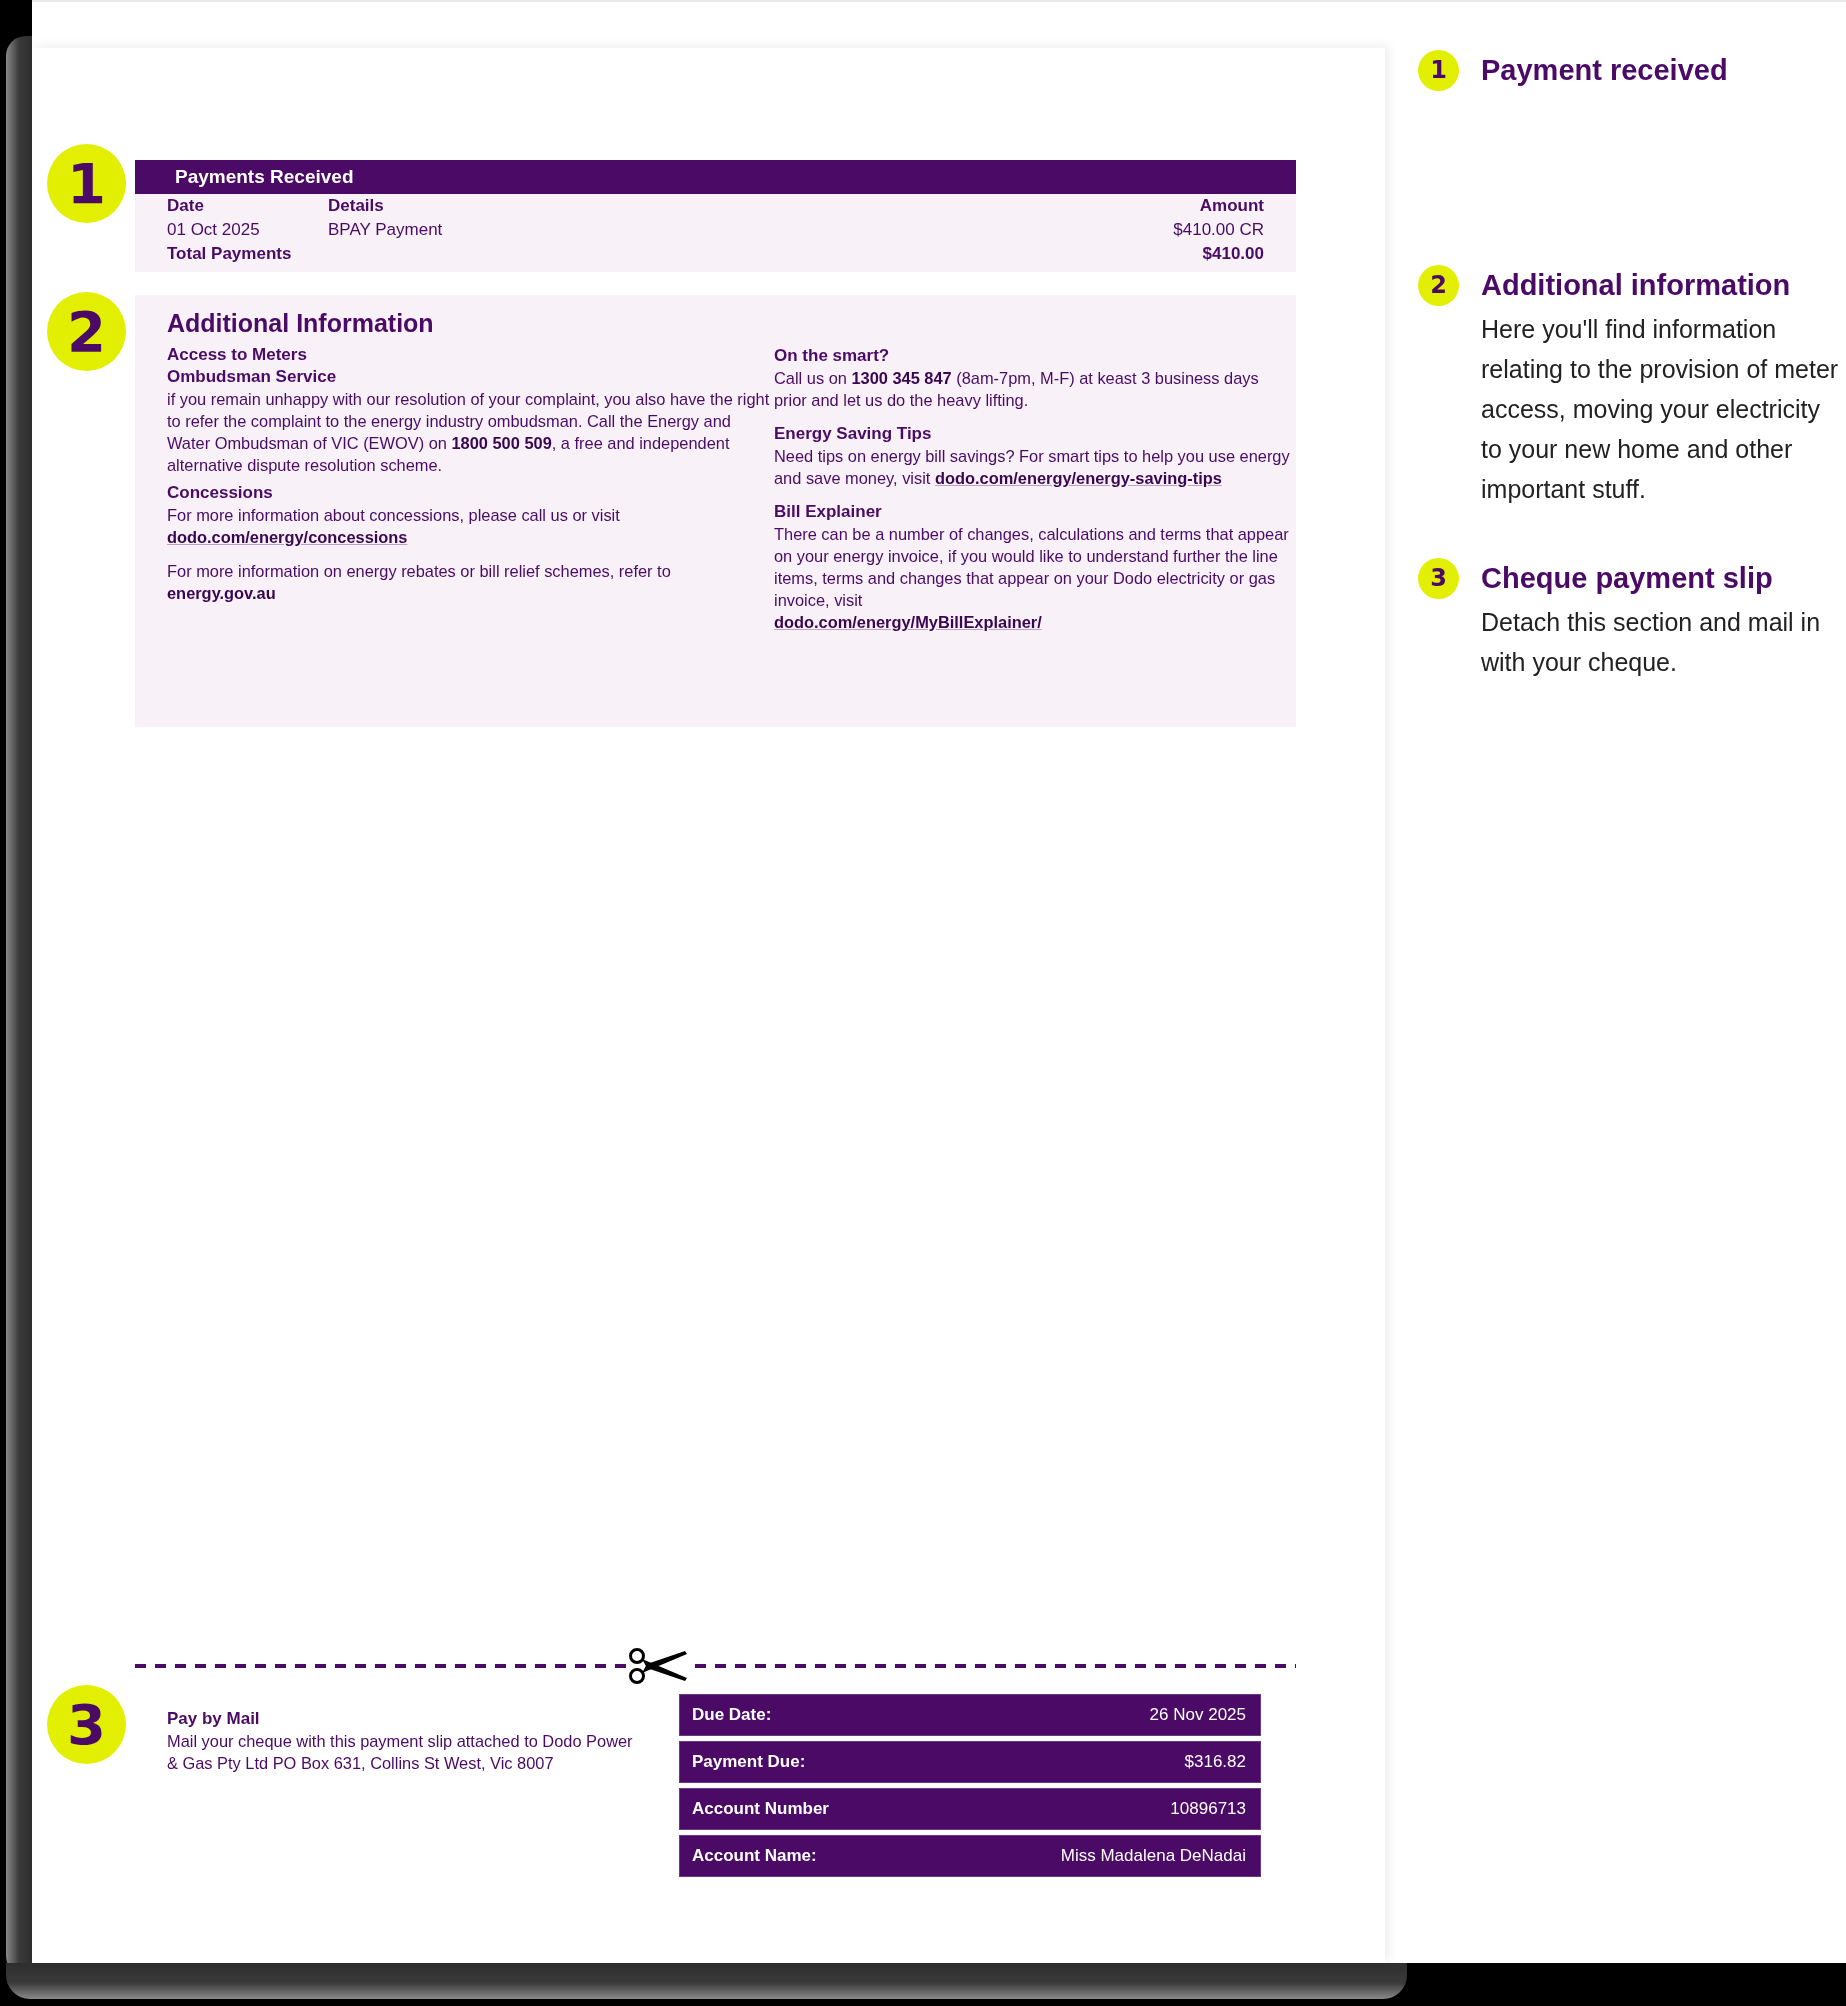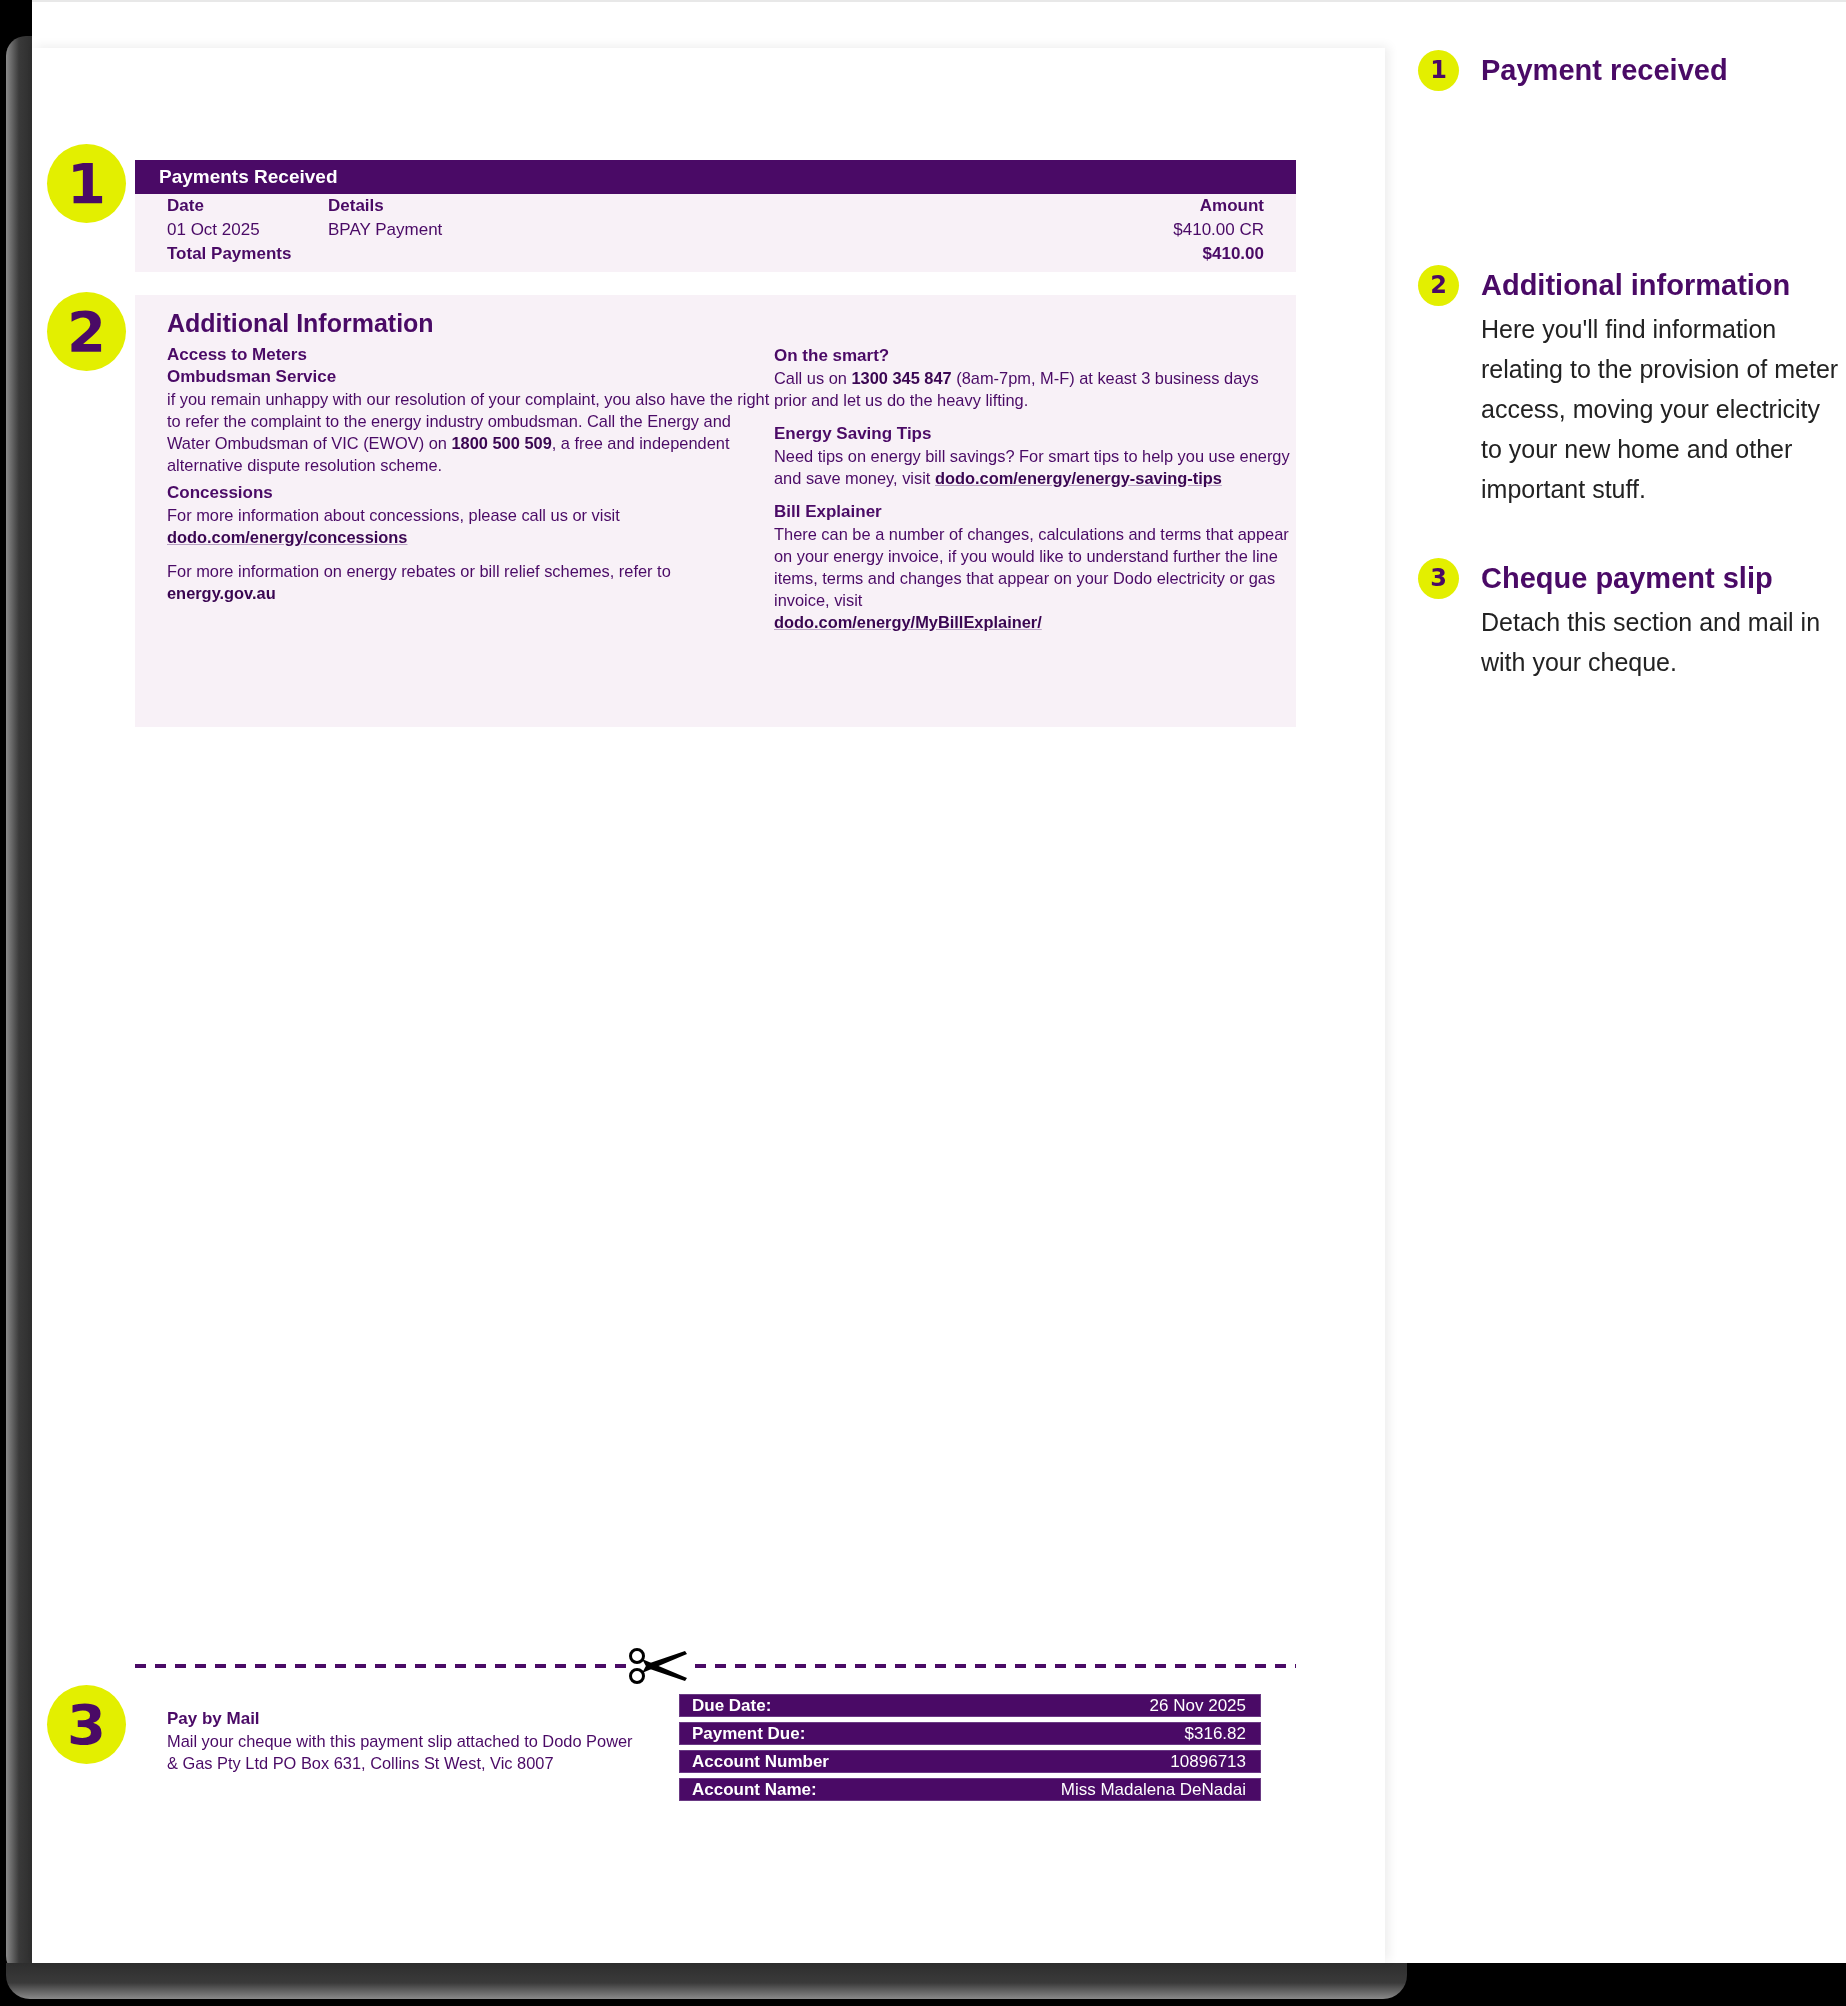--- a/index.html
+++ b/index.html
@@ -27,21 +27,21 @@
     .badge-big {
       position: absolute; width: 79px; height: 79px; border-radius: 50%;
       background: #e3ef00; color: #4a0a66;
       font-family: "DejaVu Sans", sans-serif; font-weight: bold; font-size: 56px;
       display: flex; align-items: center; justify-content: center; line-height: 1;
     }
 
     
     .payments { position: absolute; left: 103px; top: 112px; width: 1161px; }
     .pay-header {
-      background: #4a0a66; color: #fff; height: 34px; padding-left: 24px;
+      background: #4a0a66; color: #fff; height: 34px; padding-left: 40px;
       font-weight: bold; font-size: 19px; display: flex; align-items: center;
     }
     .pay-body { background: #f8f1f7; padding: 2px 32px 4px 32px; font-size: 17px; }
     .pay-row { display: flex; height: 24px; }
     .pay-row .c-date { width: 161px; }
     .pay-row .c-details { flex: 1; }
     .pay-row .c-amount { text-align: right; }
     .bold { font-weight: bold; }
 
     
@@ -62,21 +62,21 @@
     .cutline { position: absolute; left: 103px; top: 1616px; width: 1161px; height: 4px;
       background-image: repeating-linear-gradient(to right, #4a0a66 0 11px, transparent 11px 20px); }
     .scissors { position: absolute; left: 595px; top: 1598px; width: 64px; height: 40px; background: #fff; }
 
     
     .slip-left { position: absolute; left: 135px; top: 1660px; width: 468px; }
     .slip-title { font-weight: bold; font-size: 17px; line-height: 22px; }
     .slip-text { font-size: 16.4px; line-height: 22px; }
     .slip-table { position: absolute; left: 647px; top: 1646px; width: 582px; }
     .slip-row {
-      background: #4a0a66; color: #fff; height: 23px; margin-bottom: 5px;
+      background: #4a0a66; color: #fff; height: 42px; margin-bottom: 5px;
       display: flex; justify-content: space-between; align-items: center;
       padding: 0 14px 0 12px; font-size: 17px; border: 1px solid #6a3a84;
     }
     .slip-row .lbl { font-weight: bold; }
 
     
     .side { position: absolute; left: 1418px; width: 428px; }
     .side-head { display: flex; align-items: center; height: 40px; }
     .badge-small {
       width: 41px; height: 41px; border-radius: 50%; background: #e3ef00; color: #4a0a66;

